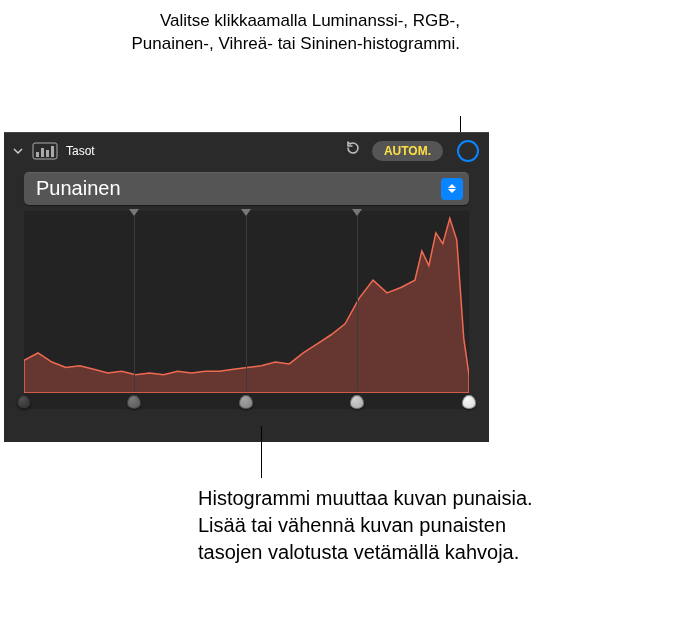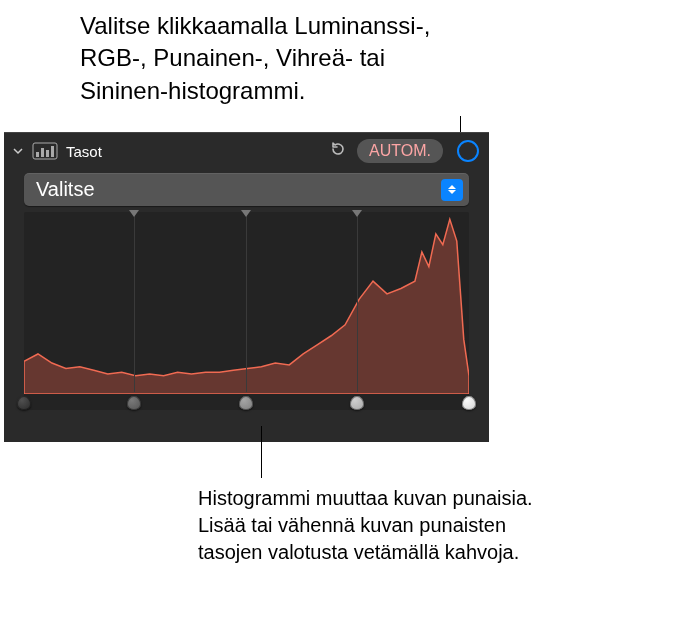--- a/index.html
+++ b/index.html
@@ -8,22 +8,23 @@
     background: #fff;
     width: 684px;
     height: 633px;
     position: relative;
   }
   .callout-top {
     position: absolute;
     top: 10px;
     left: 80px;
     width: 380px;
-    font-size: 24px;
+    font-size: 17px;
     line-height: 1.35;
+    text-align: right;
     color: #000;
   }
   .callout-bottom {
     position: absolute;
     top: 485px;
     left: 198px;
     width: 340px;
     font-size: 20px;
     line-height: 1.35;
     color: #000;
@@ -73,35 +74,35 @@
     width: 16px; height: 16px;
     display:flex; align-items:center; justify-content:center;
     color:#ccc; font-size:12px;
   }
   .tool-icon {
     width: 26px; height: 20px;
     display:flex; align-items:center; justify-content:center;
   }
   .title {
     color: #fff;
-    font-size: 15px;
+    font-size: 12px;
     flex: 1;
     margin-left: 2px;
   }
   .reset-icon {
     color:#bbb;
     font-size:18px;
     margin-right:4px;
     cursor:pointer;
   }
   .auto-pill {
     background:#555;
-    color:#fca5a5;
-    font-size:16px;
-    font-weight:400;
+    color:#fde047;
+    font-size:12px;
+    font-weight:700;
     border-radius: 12px;
     padding: 3px 12px;
     cursor:pointer;
   }
   .blue-ring {
     width:22px; height:22px;
     border:2px solid #0a84ff;
     border-radius:50%;
     margin-left:8px;
     cursor:pointer;
@@ -202,21 +203,21 @@
     <div class="reset-icon">
       <svg width="18" height="18" viewBox="0 0 18 18">
           <path d="M4 9a5 5 0 1 0 2-4L4 3v4h4" fill="none" stroke="#bbb" stroke-width="1.6" stroke-linecap="round" stroke-linejoin="round"></path>
         </svg>
     </div>
     <div class="auto-pill">AUTOM.</div>
     <div class="blue-ring"></div>
   </div>
 
   <div class="dropdown">
-    <div class="dropdown-label">Valitse</div>
+    <div class="dropdown-label">Punainen</div>
     <div class="dropdown-knob"></div>
   </div>
 
   <div class="histogram-wrap">
     <svg class="chart" viewBox="0 0 445 180" preserveAspectRatio="none">
       <polygon id="hist-poly" fill="rgba(185,80,65,0.45)" stroke="#f06a52" stroke-width="1.5" points="0,180 0,147.6 13.96078431372549,140.4 27.92156862745098,149.4 41.88235294117647,154.8 55.84313725490196,153 69.80392156862744,156.6 83.76470588235294,160.2 97.72549019607843,158.4 111.68627450980392,162 125.6470588235294,160.2 139.6078431372549,162 153.5686274509804,158.4 167.52941176470588,160.2 181.49019607843138,158.4 195.45098039215685,158.4 209.41176470588235,156.6 223.37254901960785,154.8 237.33333333333334,153 251.2941176470588,149.4 265.2549019607843,151.2 279.2156862745098,140.4 293.1764705882353,131.4 307.1372549019608,122.4 321.09803921568624,111.6 335.05882352941177,86.39999999999999 349.01960784313724,68.4 362.98039215686276,80.99999999999999 376.94117647058823,75.60000000000001 390.9019607843137,68.4 397.88235294117646,39.599999999999994 404.8627450980392,54.000000000000014 411.843137254902,21.599999999999994 418.8235294117647,32.400000000000006 425.80392156862746,7.200000000000017 432.78431372549016,28.80000000000001 439.764705882353,126 445,162 445,180"></polygon>
     </svg>
   <div class="handle-bot" style="left: 0%; background: radial-gradient(circle at 35% 30%, rgb(80, 80, 80), rgb(40, 40, 40)); box-shadow: rgba(0, 0, 0, 0.6) 0px 1px 2px, rgba(0, 0, 0, 0.4) 0px 0px 0px 1px inset;"></div>
       <div class="grid-line" style="left: 24.7059%;"></div>
       <div class="handle-top" style="left: 24.7059%;"></div>

